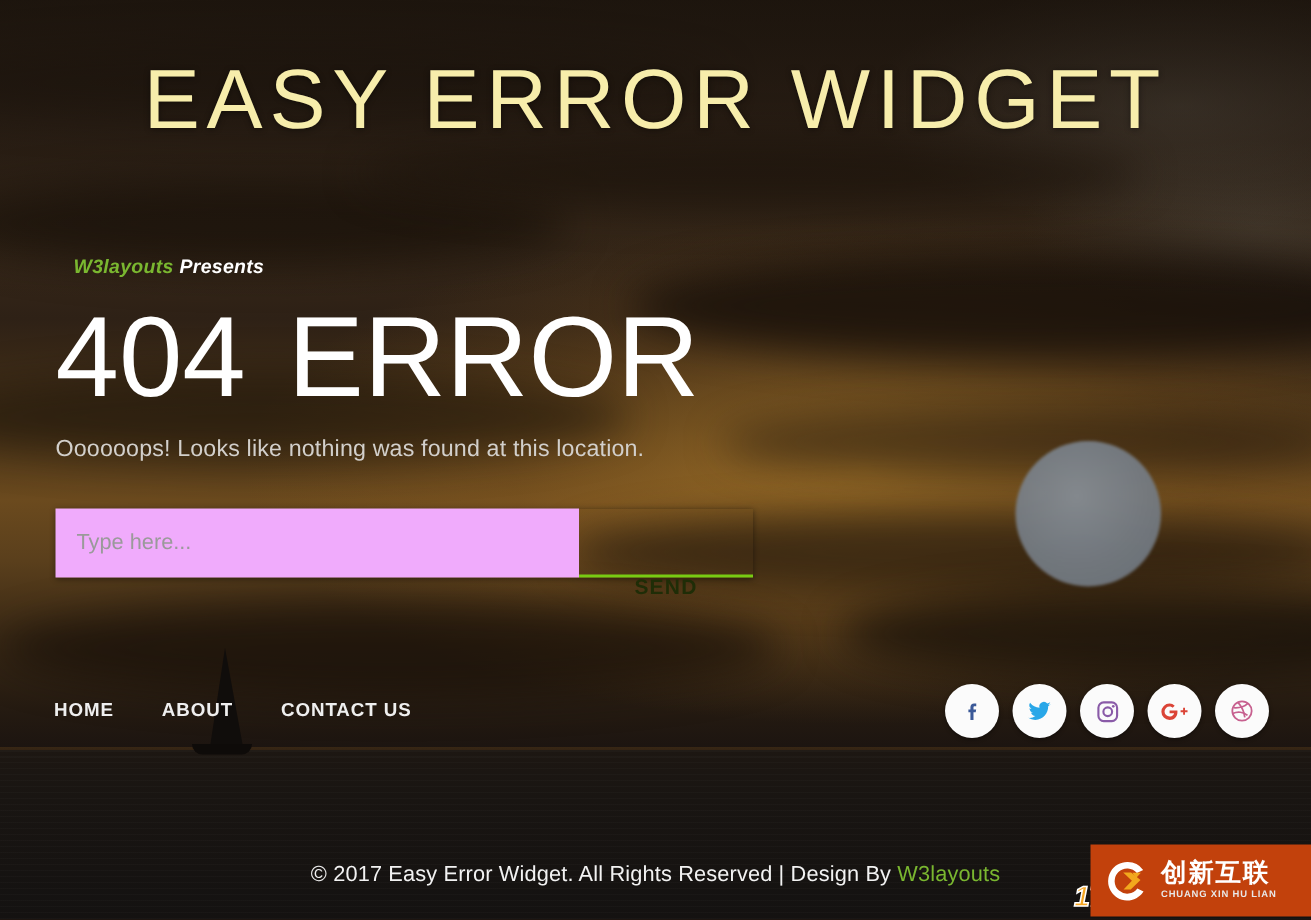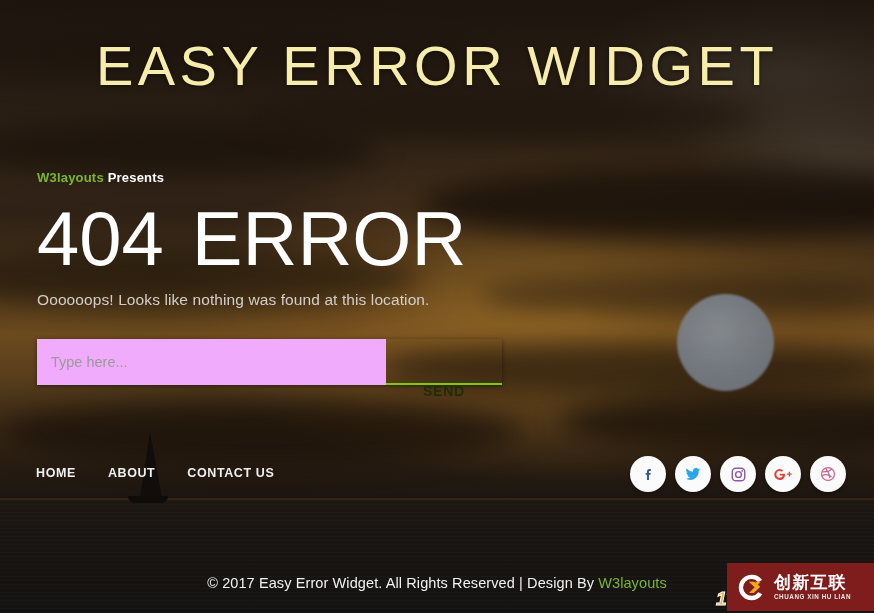--- a/index.html
+++ b/index.html
@@ -118,24 +118,26 @@
     font-family: "Liberation Sans", sans-serif;
     text-shadow: 0 1px 4px rgba(0,0,0,0.45);
     white-space: nowrap;
   }
 
   
   .content { position:absolute; left:37px; top:170px; width:520px; }
 
   .presents {
     font-size: 13px;
+    font-style: italic;
     font-weight: bold;
     letter-spacing: 0.2px;
     color: #ffffff;
     margin-bottom: 16px;
+    margin-left: 12px;
   }
   .presents .brand { color:#7ab730; }
 
   .err-line {
     color:#ffffff;
     font-size: 76px;
     line-height: 1.0;
     font-weight: 400;
     letter-spacing: 0px;
     white-space: nowrap;
@@ -224,21 +226,21 @@
     position:absolute; left:716px; top:588px;
     font-size: 19px; font-weight: bold; font-style: italic;
     color:#f5a623;
     -webkit-text-stroke: 1px #ffffff;
     letter-spacing:-0.5px;
     z-index: 8;
   }
   .watermark {
     position:absolute; left:727px; top:563px;
     width: 147px; height: 48px;
-    background:#7f1d1d;
+    background:#c2410c;
     display:flex; align-items:center; gap:7px;
     padding-left: 9px;
     z-index: 10;
     overflow:hidden;
   }
   .wm-mark { width:31px; height:31px; flex:0 0 31px; position:relative; }
   .wm-text { display:flex; flex-direction:column; line-height:1; }
   .wm-cn {
     color:#ffffff; font-size:17px; font-weight:bold;
     letter-spacing: 1.2px;

